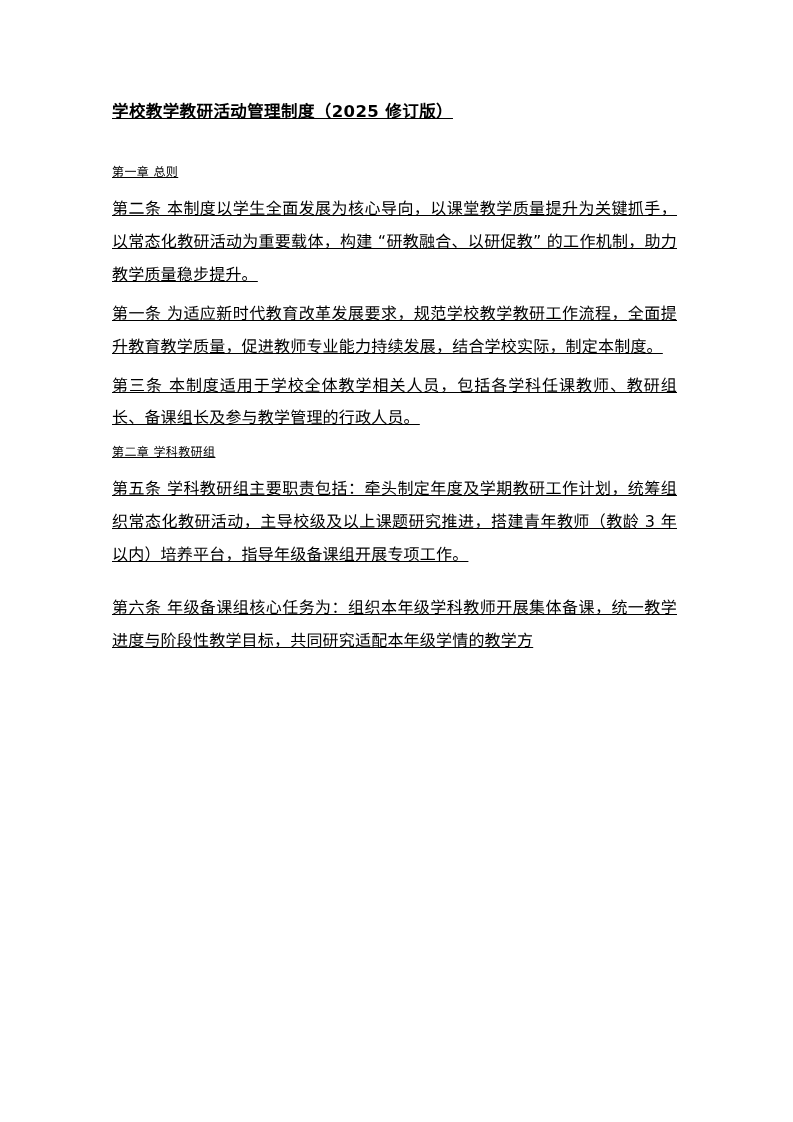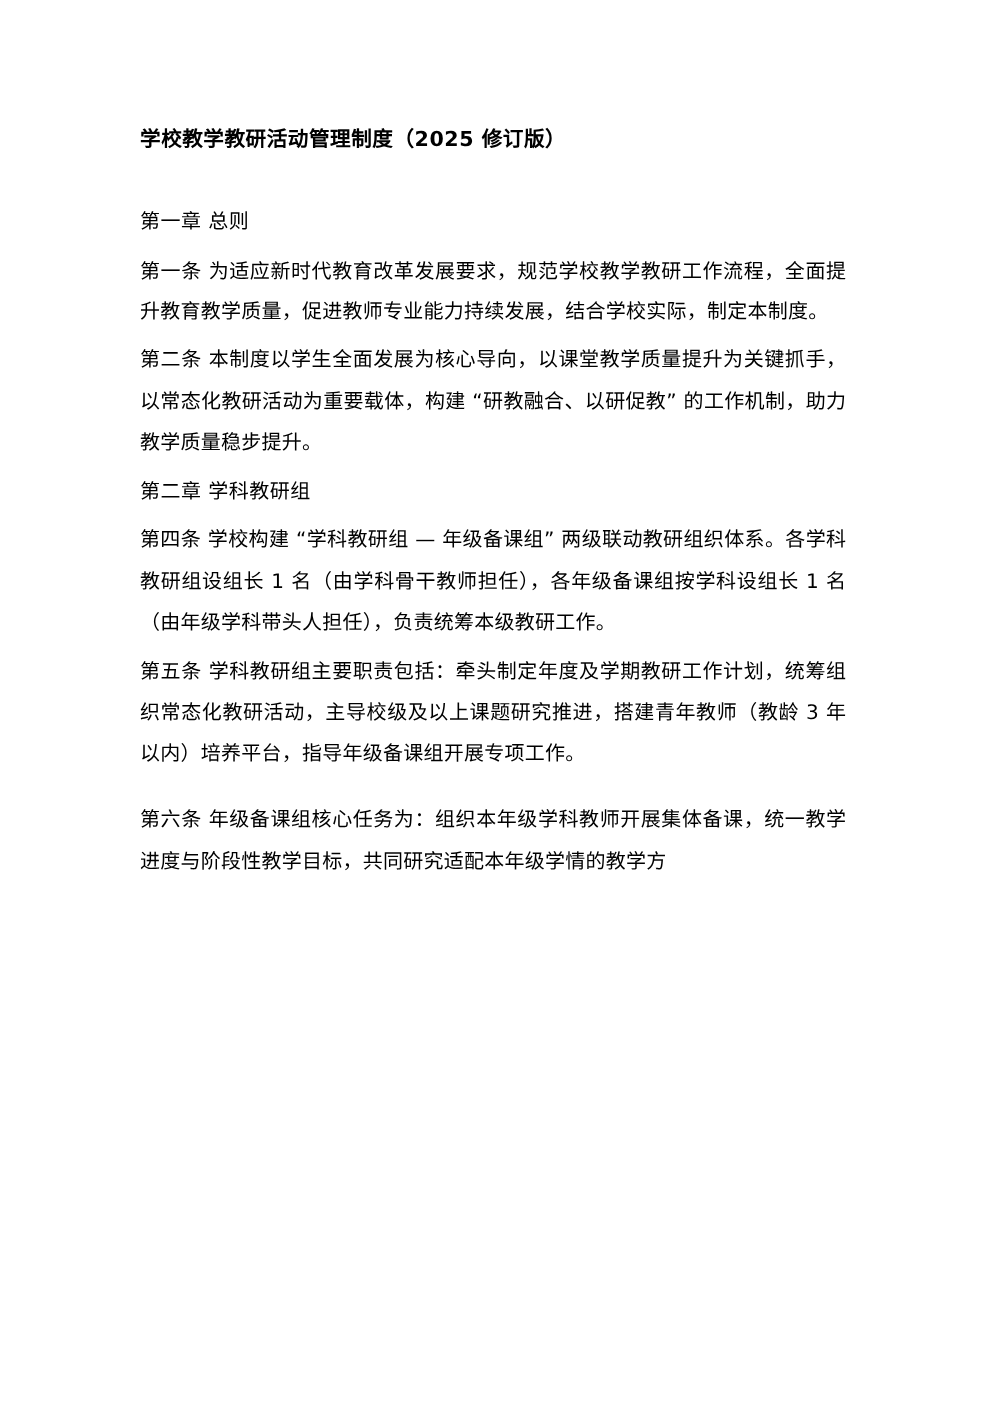--- a/index.html
+++ b/index.html
@@ -14,30 +14,31 @@
     color: #000000;
     overflow: hidden;
   }
   .page {
     position: relative;
     width: 793px;
     height: 1122px;
     box-sizing: border-box;
     padding: 96px 116px 60px 112px;
     background: #ffffff;
+    text-decoration: underline;
   }
   .doc-title {
     font-size: 16.5px;
     line-height: 1.9;
     margin: 0 0 34px 0;
     letter-spacing: 0.4px;
     text-align: justify;
   }
   .section-heading {
-    font-size: 16px;
+    font-size: 12px;
     line-height: 1.95;
     margin: 0 0 8px 0;
     letter-spacing: 0.4px;
   }
   .para {
     font-size: 16px;
     line-height: 2.06;
     margin: 0 0 6px 0;
     text-align: justify;
     text-justify: inter-ideograph;
@@ -48,20 +49,20 @@
     margin-top: 20px;
   }
 </style>
 </head>
 <body>
 
 <div class="page">
   <h1 class="doc-title">学校教学教研活动管理制度（2025 修订版）</h1>
 
   <div class="section-heading">第一章  总则</div>
+  <p class="para">第二条  本制度以学生全面发展为核心导向，以课堂教学质量提升为关键抓手，以常态化教研活动为重要载体，构建 “研教融合、以研促教” 的工作机制，助力教学质量稳步提升。</p>
   <p class="para">第一条  为适应新时代教育改革发展要求，规范学校教学教研工作流程，全面提升教育教学质量，促进教师专业能力持续发展，结合学校实际，制定本制度。</p>
-  <p class="para">第二条  本制度以学生全面发展为核心导向，以课堂教学质量提升为关键抓手，以常态化教研活动为重要载体，构建 “研教融合、以研促教” 的工作机制，助力教学质量稳步提升。</p>
+  <p class="para">第三条  本制度适用于学校全体教学相关人员，包括各学科任课教师、教研组长、备课组长及参与教学管理的行政人员。</p>
 
   <div class="section-heading">第二章  学科教研组</div>
-  <p class="para">第四条  学校构建 “学科教研组 — 年级备课组” 两级联动教研组织体系。各学科教研组设组长 1 名（由学科骨干教师担任），各年级备课组按学科设组长 1 名（由年级学科带头人担任），负责统筹本级教研工作。</p>
   <p class="para">第五条  学科教研组主要职责包括：牵头制定年度及学期教研工作计划，统筹组织常态化教研活动，主导校级及以上课题研究推进，搭建青年教师（教龄 3 年以内）培养平台，指导年级备课组开展专项工作。</p>
   <p class="para">第六条  年级备课组核心任务为：组织本年级学科教师开展集体备课，统一教学进度与阶段性教学目标，共同研究适配本年级学情的教学方</p>
 </div>
 
 </body></html>

